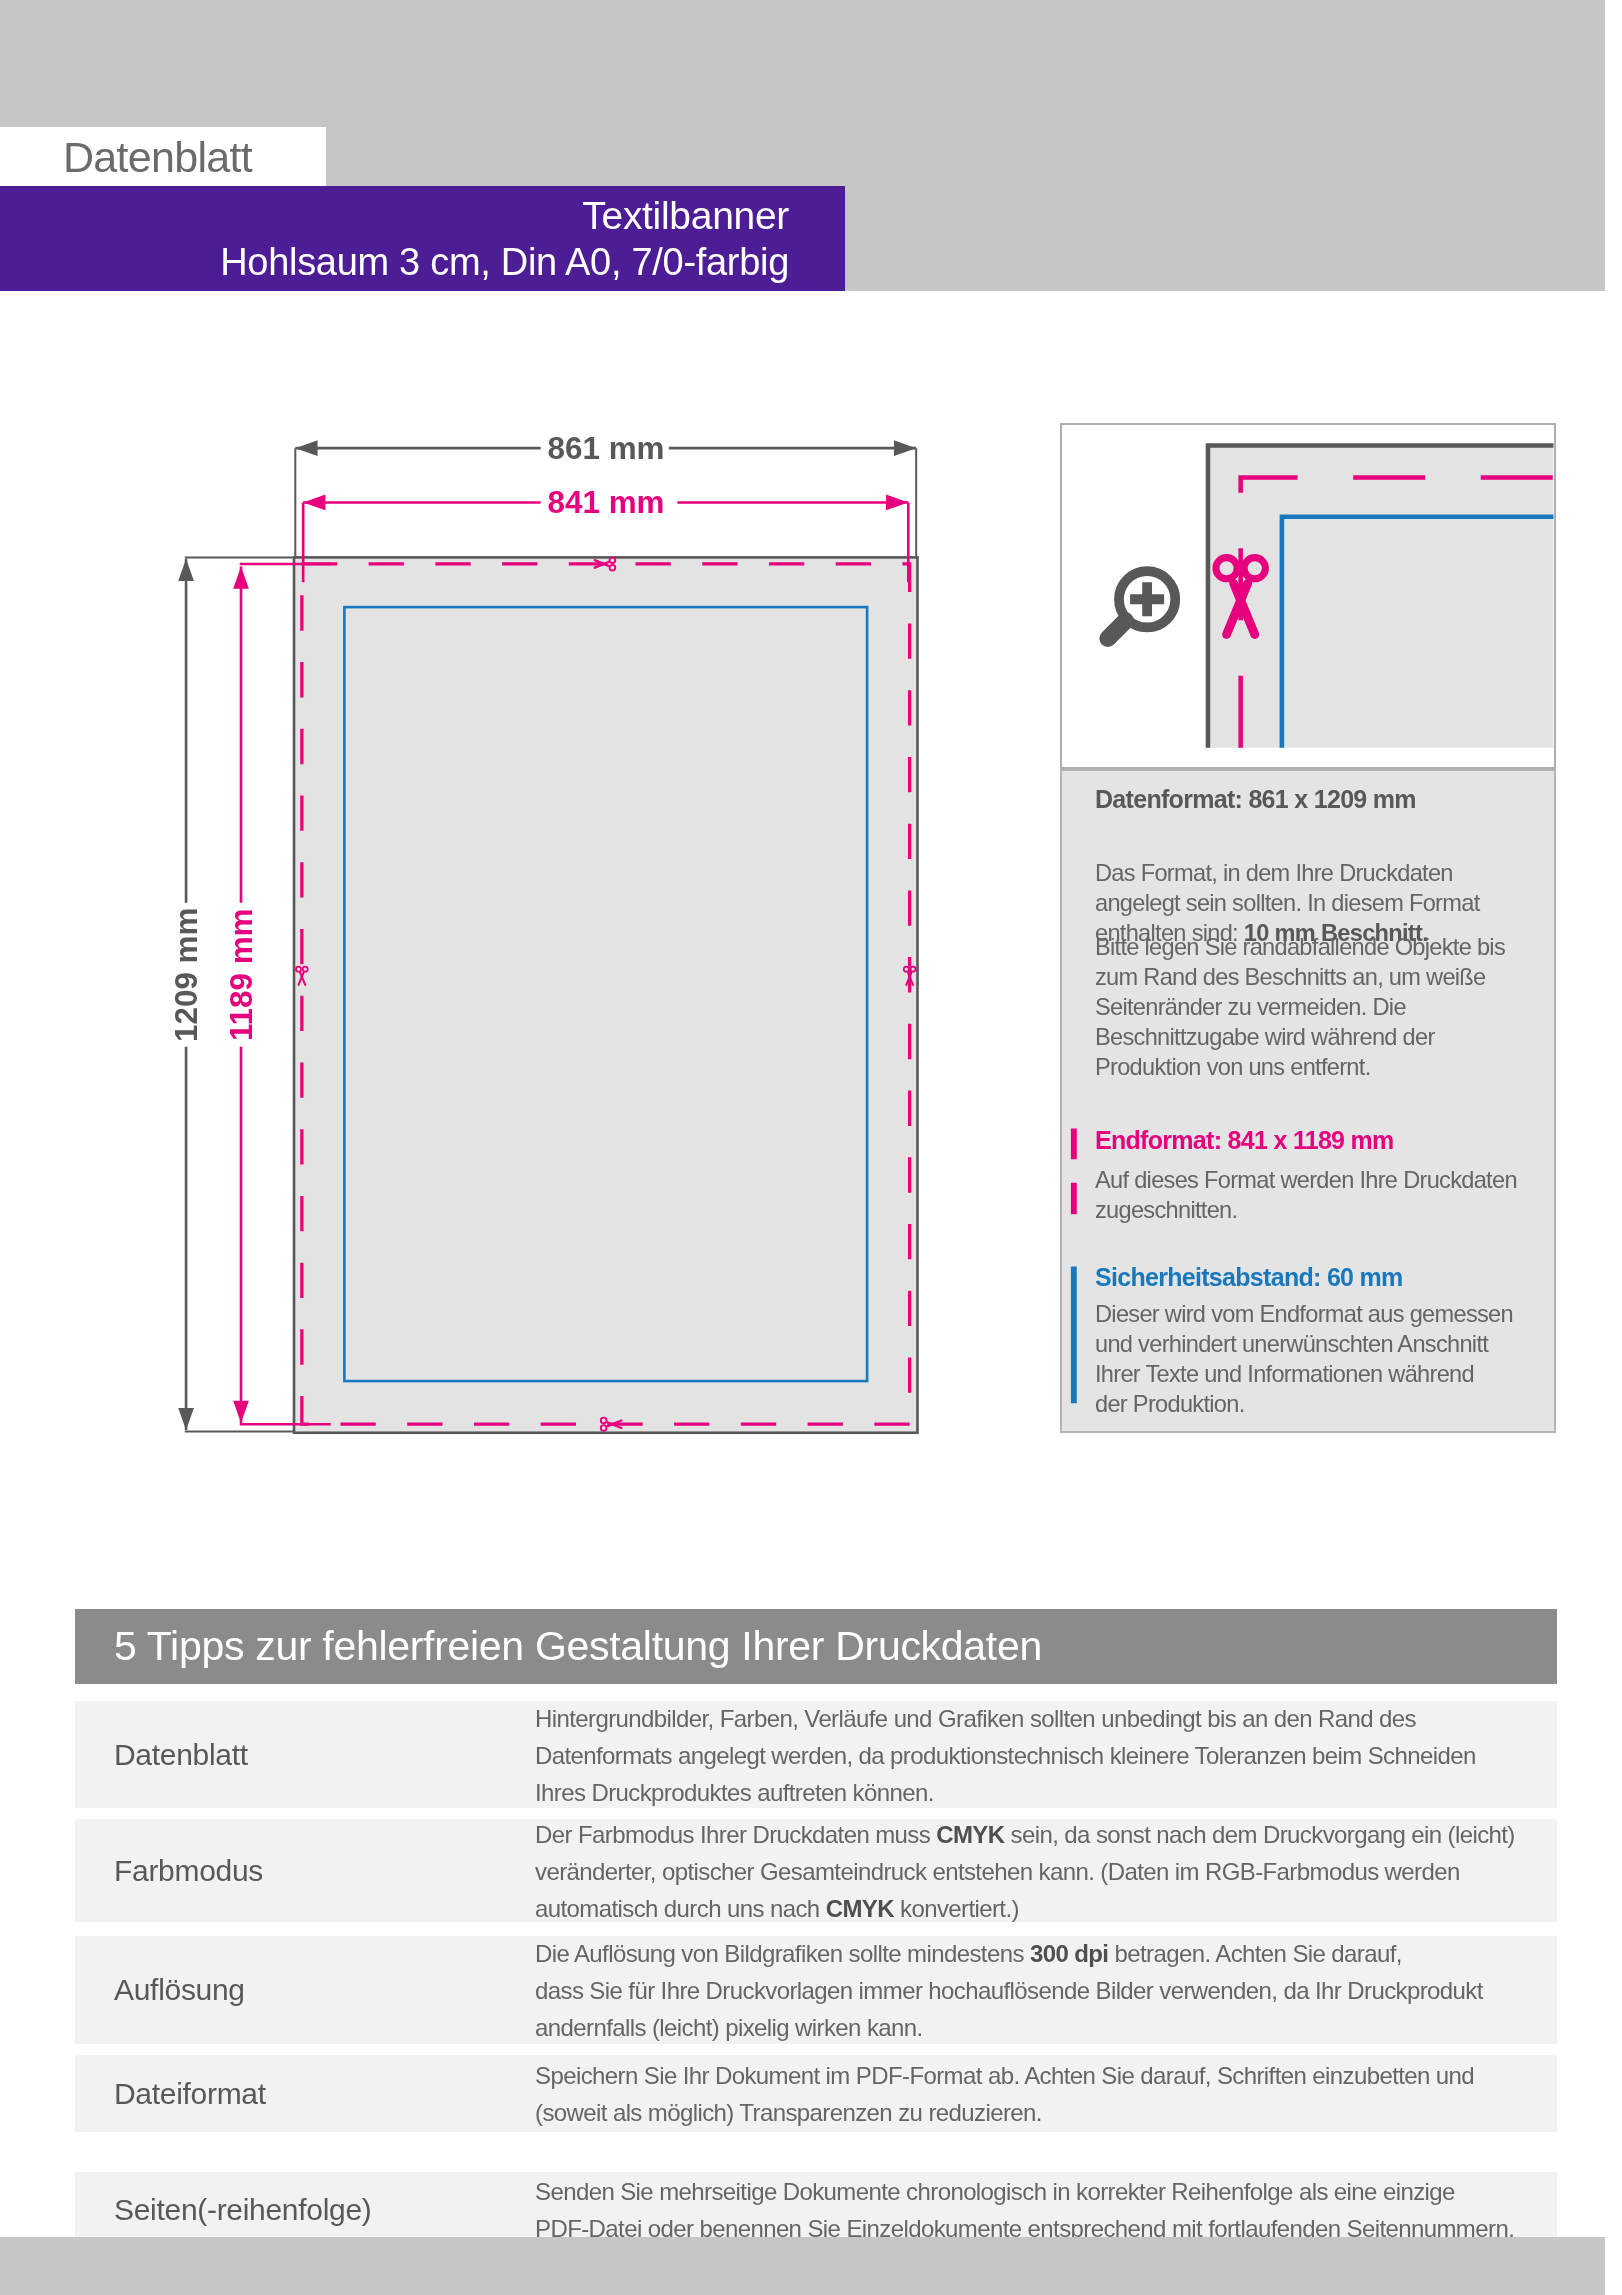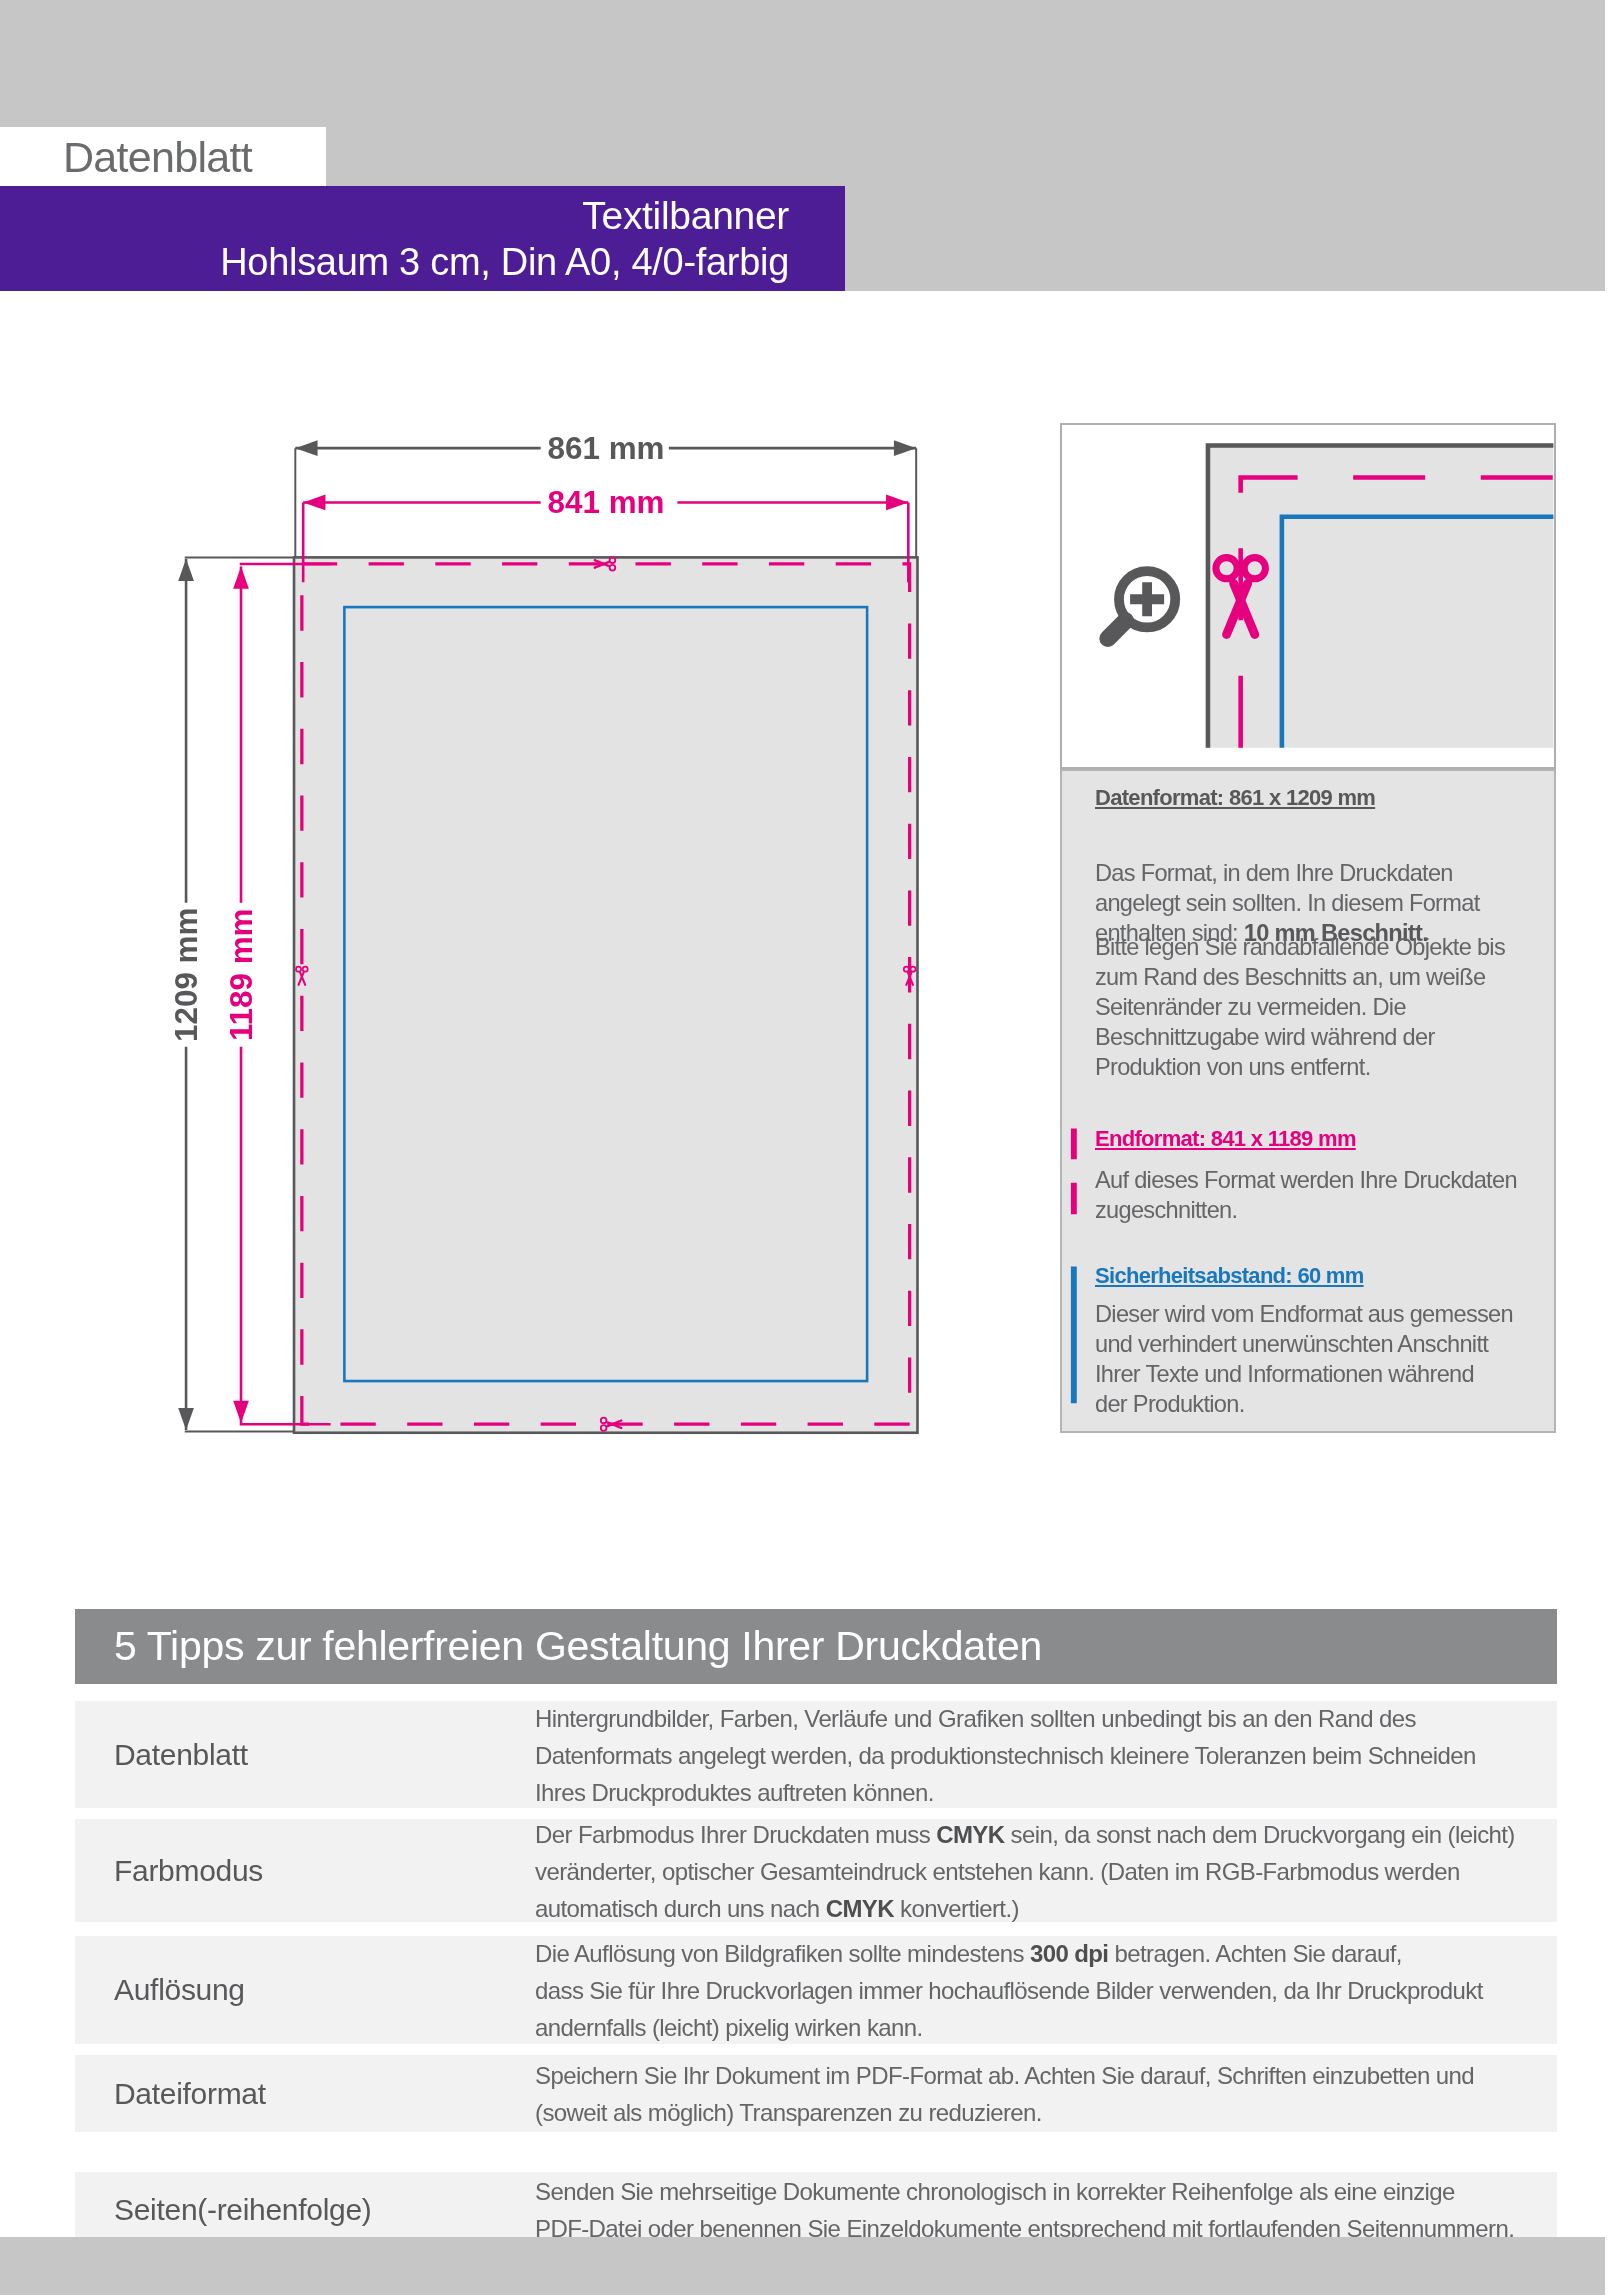--- a/index.html
+++ b/index.html
@@ -17,21 +17,21 @@
       padding-right:56px;box-sizing:border-box;color:#ffffff;}
   .title-band .l1{font-size:39px;line-height:47px;letter-spacing:-0.3px;}
   .title-band .l2{font-size:38px;line-height:47px;letter-spacing:-0.3px;}
 
   
   .detail-box{left:1060px;top:423px;width:496px;height:346px;background:#ffffff;
       border:2.6px solid #adaeb0;box-sizing:border-box;}
   .info-panel{left:1060px;top:769px;width:496px;height:664px;background:#e4e4e5;
       border:2px solid #b3b4b6;box-sizing:border-box;}
 
-  .info-h{position:absolute;left:1095px;font-size:22px;font-weight:bold;color:#58585a;letter-spacing:-0.7px;white-space:nowrap;text-decoration:underline;}
+  .info-h{position:absolute;left:1095px;font-size:25px;font-weight:bold;color:#58585a;letter-spacing:-0.7px;white-space:nowrap;}
   .info-h.mag{color:#e6007e;}
   .info-h.blu{color:#1878be;}
   .info-p{position:absolute;left:1095px;font-size:23.6px;line-height:30px;color:#646567;
       letter-spacing:-0.7px;white-space:nowrap;}
   .info-p b{color:#58585a;}
 
   
   .tips-band{left:75px;top:1609px;width:1482px;height:75px;background:#8a8b8c;
       display:flex;align-items:center;}
   .tips-band span{padding-left:39px;font-size:41px;color:#ffffff;letter-spacing:-0.3px;}
@@ -59,21 +59,21 @@
 <body>
 
 <div id="page">
 
   <div class="abs top-band"></div>
   <div class="abs datenblatt-box">
     <span>Datenblatt</span>
   </div>
   <div class="abs title-band">
     <div class="l1">Textilbanner</div>
-    <div class="l2">Hohlsaum 3 cm, Din A0, 4/0-farbig</div>
+    <div class="l2">Hohlsaum 3 cm, Din A0, 7/0-farbig</div>
   </div>
 
   <div class="abs detail-box"></div>
   <div class="abs info-panel"></div>
 
   <svg id="vector-layer" viewBox="0 0 2480 3508">
     <defs>
       <g id="scissors">
         <path d="M -48 -16 L 10 8" stroke="#e6007e" stroke-width="10" stroke-linecap="round" fill="none"></path>
         <path d="M -48 16 L 10 -8" stroke="#e6007e" stroke-width="10" stroke-linecap="round" fill="none"></path>

